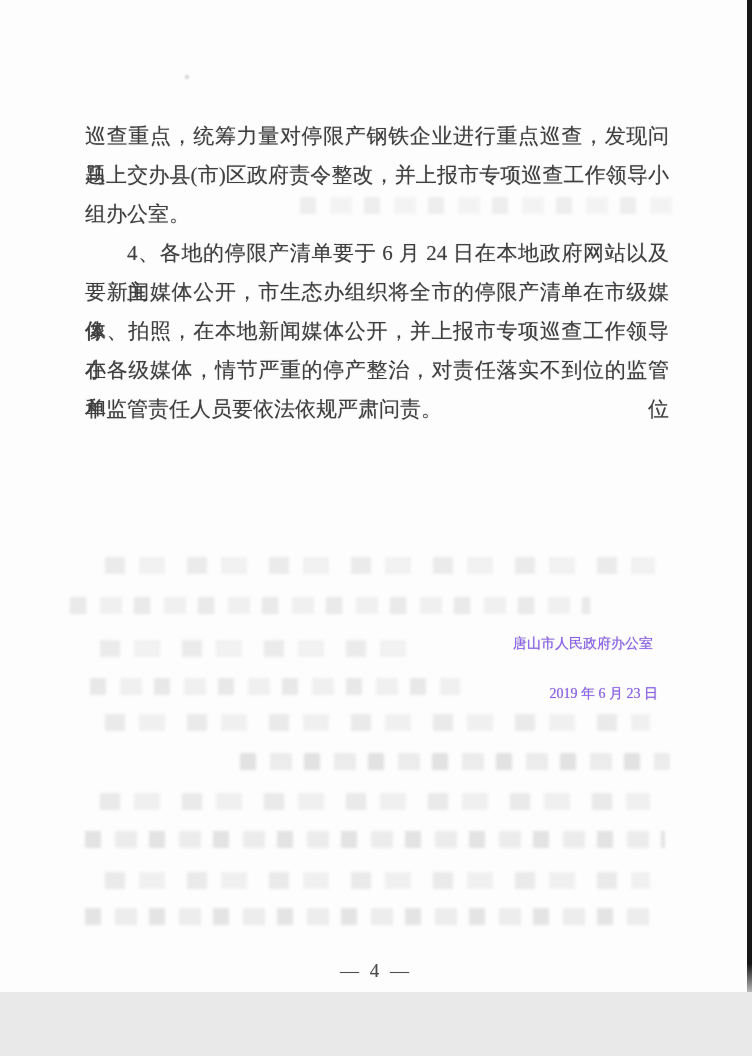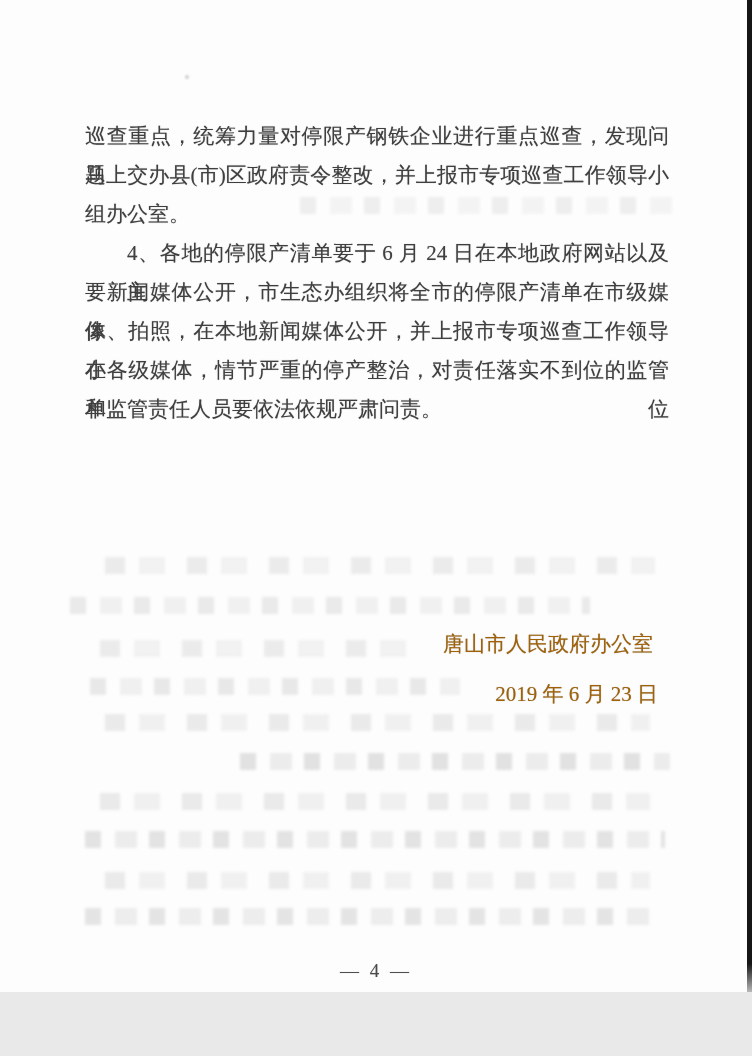--- a/index.html
+++ b/index.html
@@ -28,21 +28,21 @@
     text-align-last:justify;
     text-justify:inter-character;
   }
   .line.indent{padding-left:42px;}
   
   .signature{
     position:absolute;top:625px;right:84px;
     text-align:right;
   }
   .sig-line{
-    font-size:21px;line-height:38px;color:#a16207;
+    font-size:14px;line-height:38px;color:#8b5cf6;
     text-shadow:0 0 1px rgba(63,63,63,.45);
   }
   .sig-office{padding-right:15px;}
   .sig-date{padding-right:10px;margin-top:12px;}
   
   .footer{
     position:absolute;top:956px;left:0;width:100%;
     text-align:center;
     font-size:19px;line-height:30px;color:#4a4a4a;
     letter-spacing:3px;

